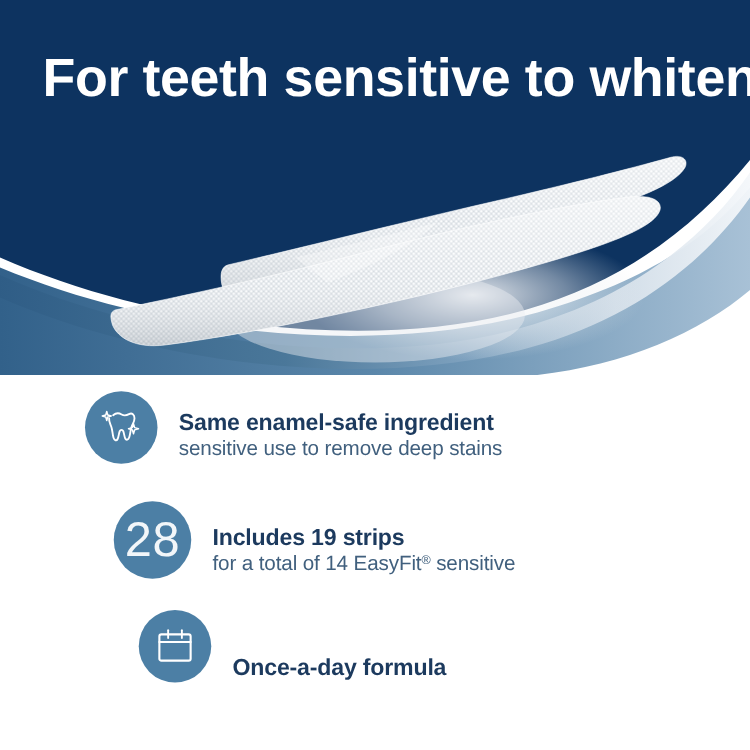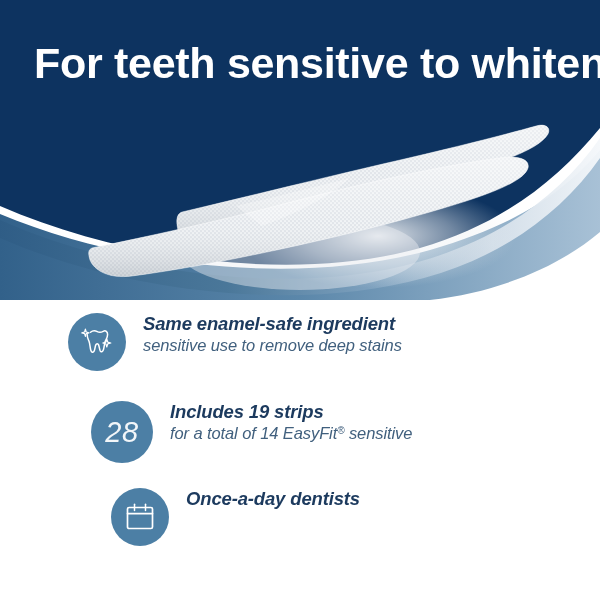--- a/index.html
+++ b/index.html
@@ -49,22 +49,21 @@
   
   #features {
     position: absolute;
     left: 0;
     top: 305px;
     width: 600px;
   }
   .feature-row {
     position: absolute;
     display: flex;
-    align-items: flex-start;
-    font-style: italic;
+    align-items: flex-end;
   }
   .feature-row.r0 { left: 68px;  top: 8px;   }
   .feature-row.r1 { left: 91px;  top: 96px;  }
   .feature-row.r2 { left: 111px; top: 183px; }
 
   .icon-circle {
     position: relative;
     width: 58px;
     height: 58px;
     flex: 0 0 58px;
@@ -75,21 +74,21 @@
     justify-content: center;
   }
   .icon-circle.big {
     width: 62px;
     height: 62px;
     flex: 0 0 62px;
   }
   .count-label {
     color: #f2f6f9;
     font-family: "Liberation Sans Narrow", "Liberation Sans", sans-serif;
-    font-size: 29px;
+    font-size: 39px;
     font-weight: 300;
     letter-spacing: 0.5px;
     line-height: 1;
     position: relative;
     top: 0px;
   }
 
   .feature-text {
     margin-left: 17px;
     padding-bottom: 2px;
@@ -278,18 +277,18 @@
         <svg width="36" height="36" viewBox="0 0 36 36">
           <g fill="none" stroke="#ffffff" stroke-width="1.7" stroke-linecap="round" stroke-linejoin="round">
             <rect x="5.5" y="8.5" width="25" height="21" rx="1.6"></rect>
             <line x1="5.5" y1="14.6" x2="30.5" y2="14.6"></line>
             <line x1="12.5" y1="5.2" x2="12.5" y2="11.4" stroke-width="1.5"></line>
             <line x1="23.5" y1="5.2" x2="23.5" y2="11.4" stroke-width="1.5"></line>
           </g>
         </svg>
       </div>
       <div class="feature-text">
-        <div class="feature-title">Once-a-day dentists</div>
+        <div class="feature-title">Once-a-day formula</div>
       </div>
     </div>
 
   </div>
 </div>
 
 </body></html>

